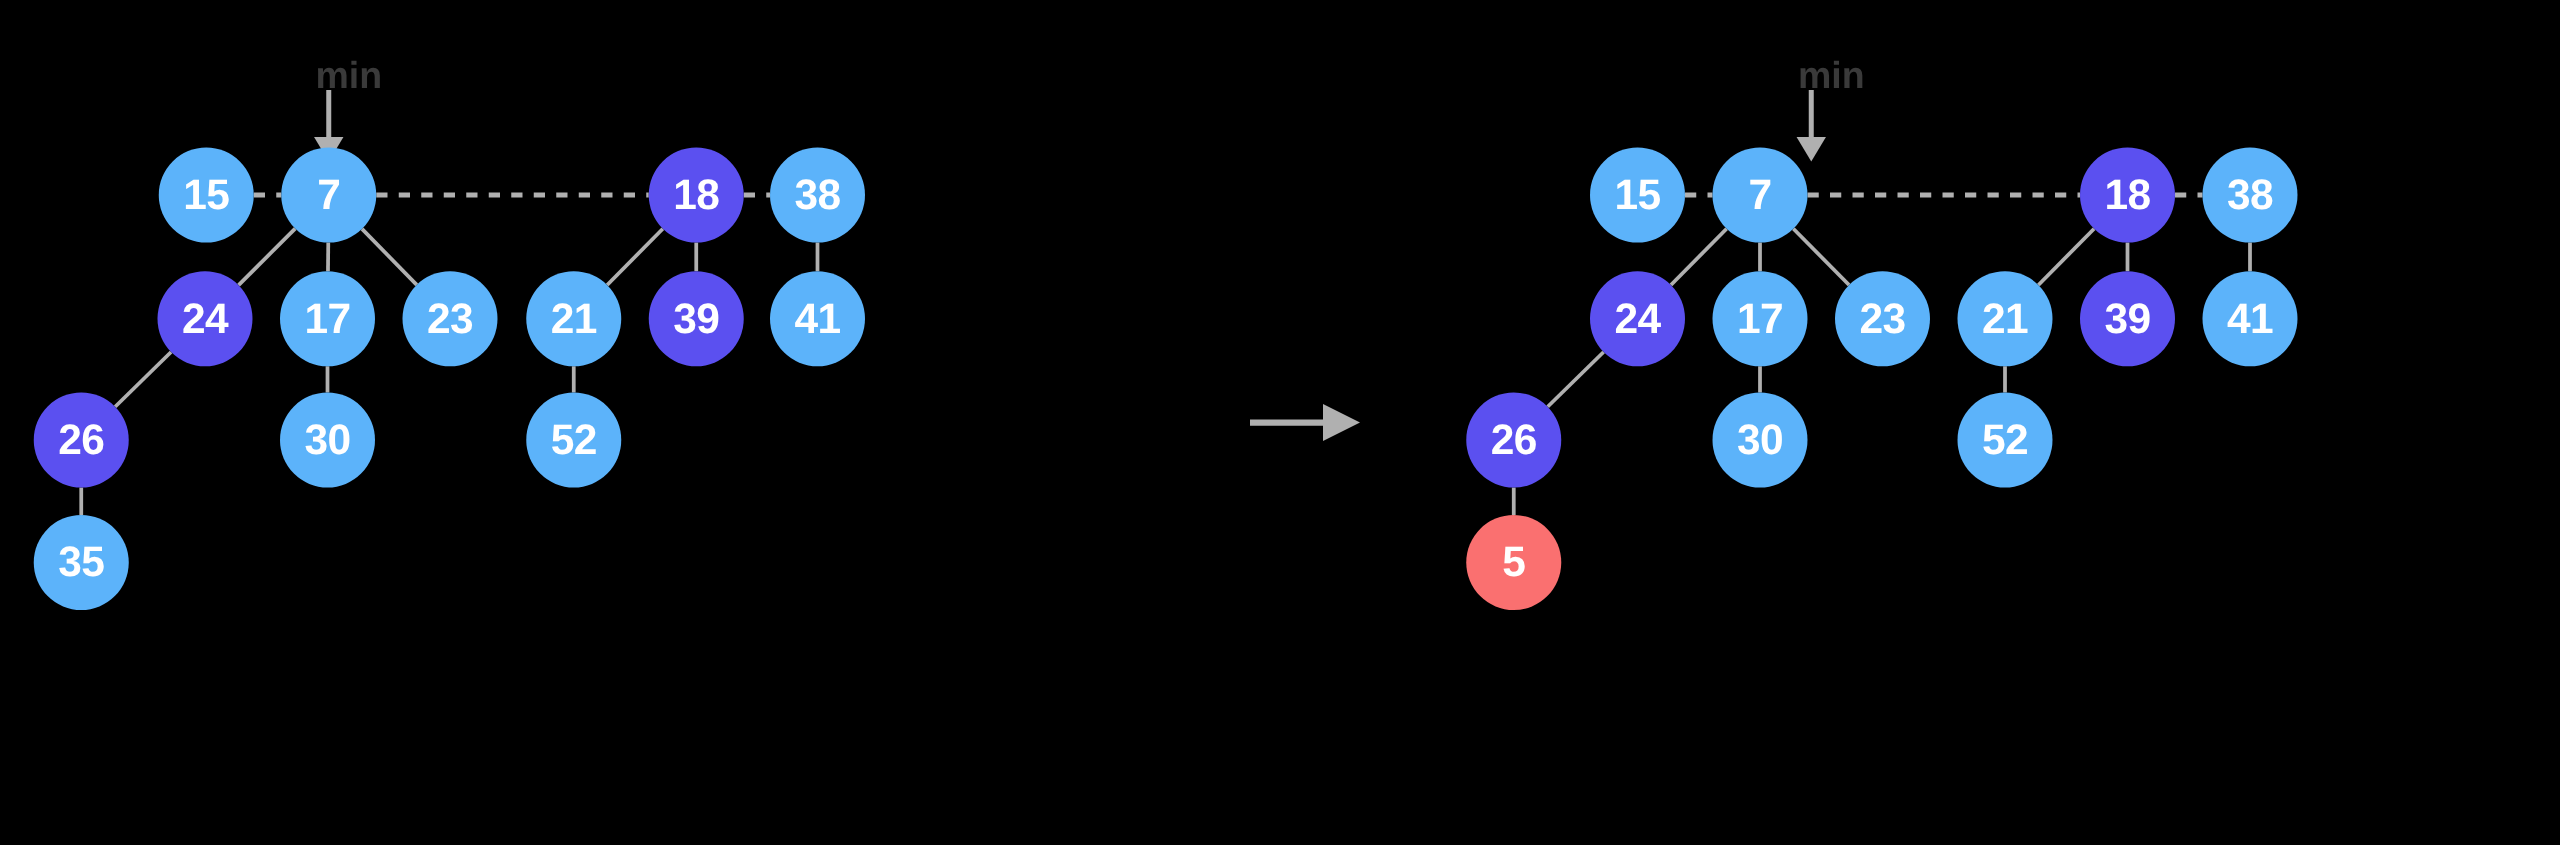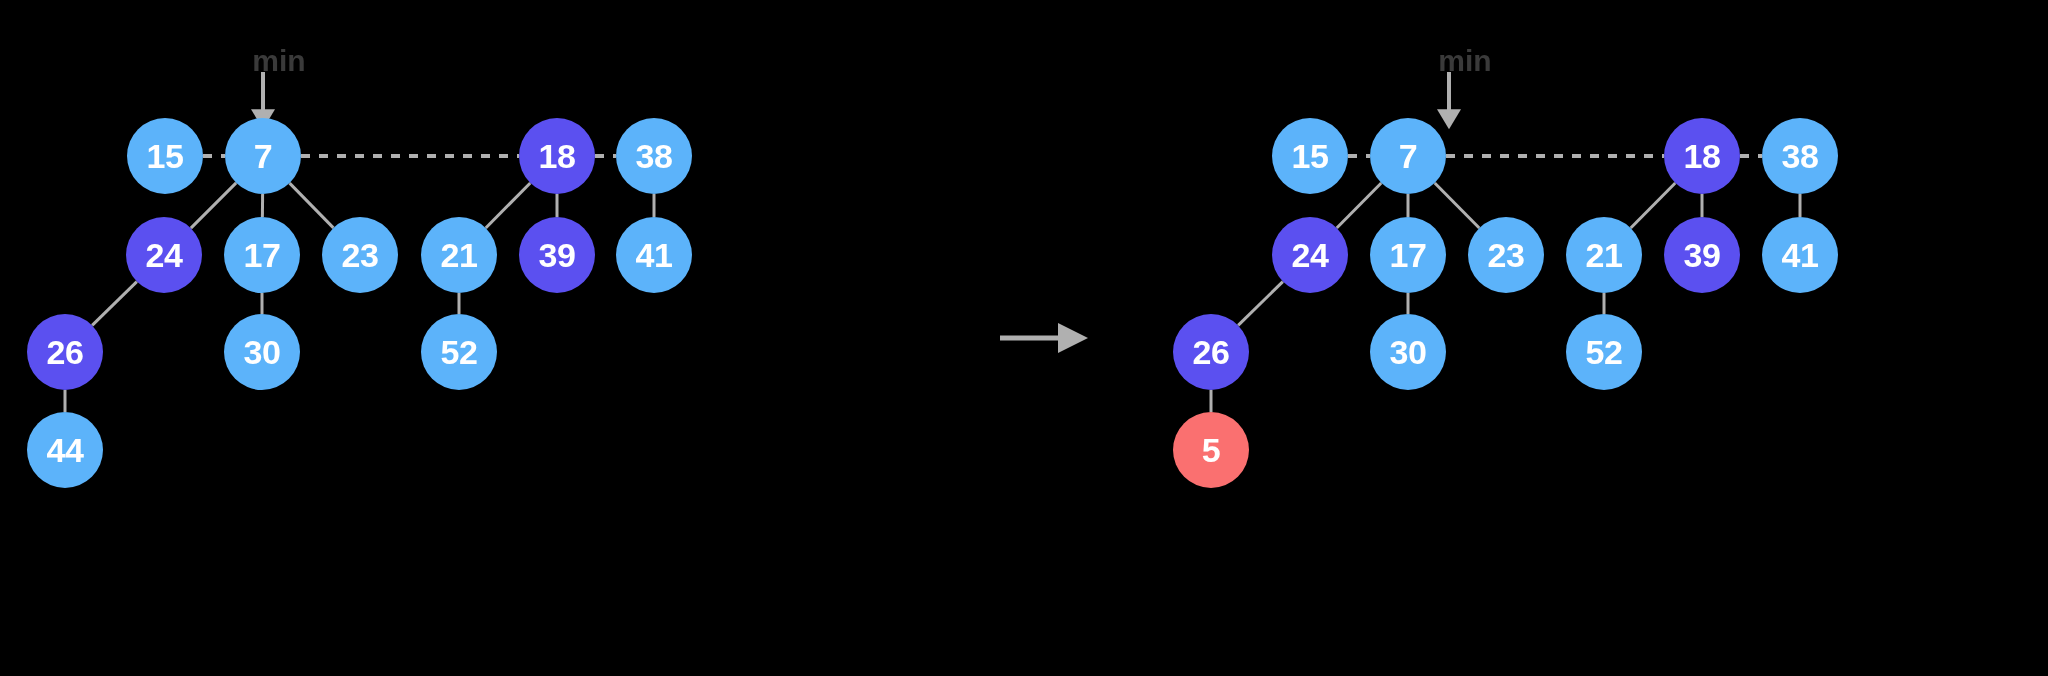--- a/index.html
+++ b/index.html
@@ -134,21 +134,21 @@
       <div class="node" style="left: 27px; top: 314px; width: 76px; height: 76px; background: rgb(91, 80, 240); font-size: 34px;">
         <span class="node-label">26</span>
       </div>
       <div class="node" style="left: 224px; top: 314px; width: 76px; height: 76px; background: rgb(92, 179, 250); font-size: 34px;">
         <span class="node-label">30</span>
       </div>
       <div class="node" style="left: 421px; top: 314px; width: 76px; height: 76px; background: rgb(92, 179, 250); font-size: 34px;">
         <span class="node-label">52</span>
       </div>
       <div class="node" style="left: 27px; top: 412px; width: 76px; height: 76px; background: rgb(92, 179, 250); font-size: 34px;">
-        <span class="node-label">44</span>
+        <span class="node-label">35</span>
       </div>
       <div class="node" style="left: 1272px; top: 118px; width: 76px; height: 76px; background: rgb(92, 179, 250); font-size: 34px;">
         <span class="node-label">15</span>
       </div>
       <div class="node" style="left: 1370px; top: 118px; width: 76px; height: 76px; background: rgb(92, 179, 250); font-size: 34px;">
         <span class="node-label">7</span>
       </div>
       <div class="node" style="left: 1664px; top: 118px; width: 76px; height: 76px; background: rgb(91, 80, 240); font-size: 34px;">
         <span class="node-label">18</span>
       </div>

